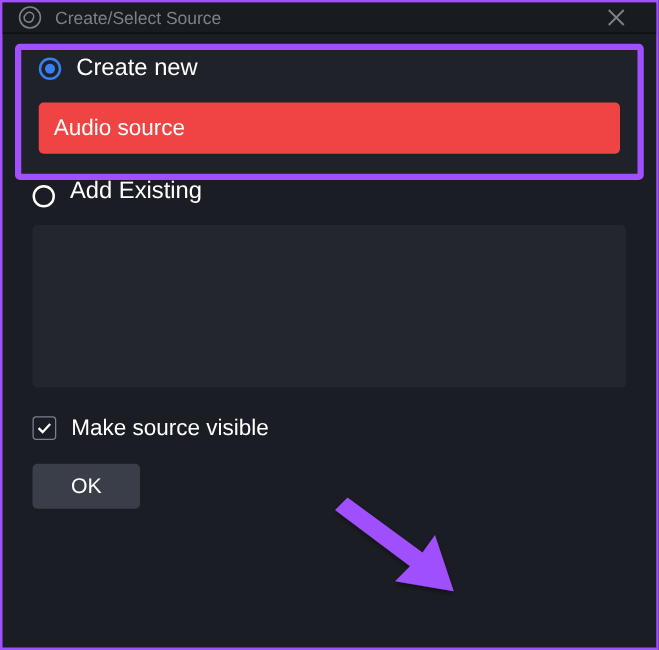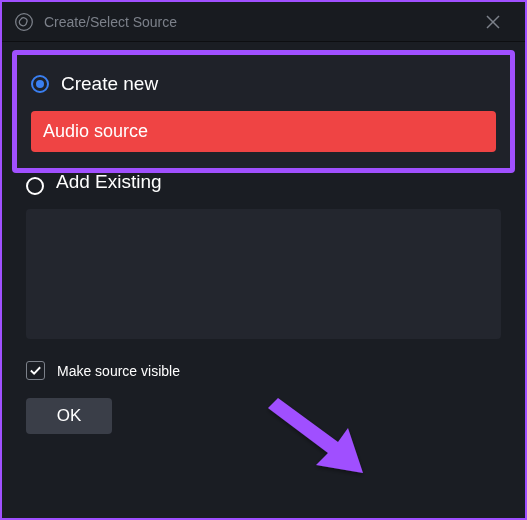--- a/index.html
+++ b/index.html
@@ -10,21 +10,21 @@
     body {
       width: 527px;
       height: 520px;
       background: #1a1d23;
       font-family: -apple-system, BlinkMacSystemFont, "Segoe UI", Arial, sans-serif;
       color: #ffffff;
       overflow: hidden;
       border: 2px solid #a050ff;
     }
     .titlebar {
-      height: 40px;
+      height: 25px;
       background: #181b20;
       display: flex;
       align-items: center;
       padding: 0 12px;
       border-bottom: 1px solid #0d0e11;
     }
     .app-icon {
       width: 20px;
       height: 20px;
       margin-right: 10px;
@@ -54,21 +54,21 @@
       width: 14px;
       height: 14px;
     }
     .content {
       padding: 8px 10px 12px 10px;
     }
     .highlight-box {
       border: 5px solid #a050ff;
       border-radius: 4px;
       background: #1f2229;
-      padding: 18px 14px 16px 14px;
+      padding: 4px 14px 16px 14px;
     }
     .radio-row {
       display: flex;
       align-items: center;
       margin-bottom: 16px;
     }
     .radio {
       width: 18px;
       height: 18px;
       border-radius: 50%;
@@ -141,21 +141,21 @@
       display: flex;
       align-items: center;
       justify-content: center;
       cursor: pointer;
     }
     .checkbox.checked svg {
       width: 13px;
       height: 13px;
     }
     .checkbox-label {
-      font-size: 14px;
+      font-size: 18px;
       color: #ffffff;
     }
     .button-row {
       display: flex;
       justify-content: space-between;
       gap: 28px;
       margin-top: 18px;
       position: relative;
     }
     .btn {

